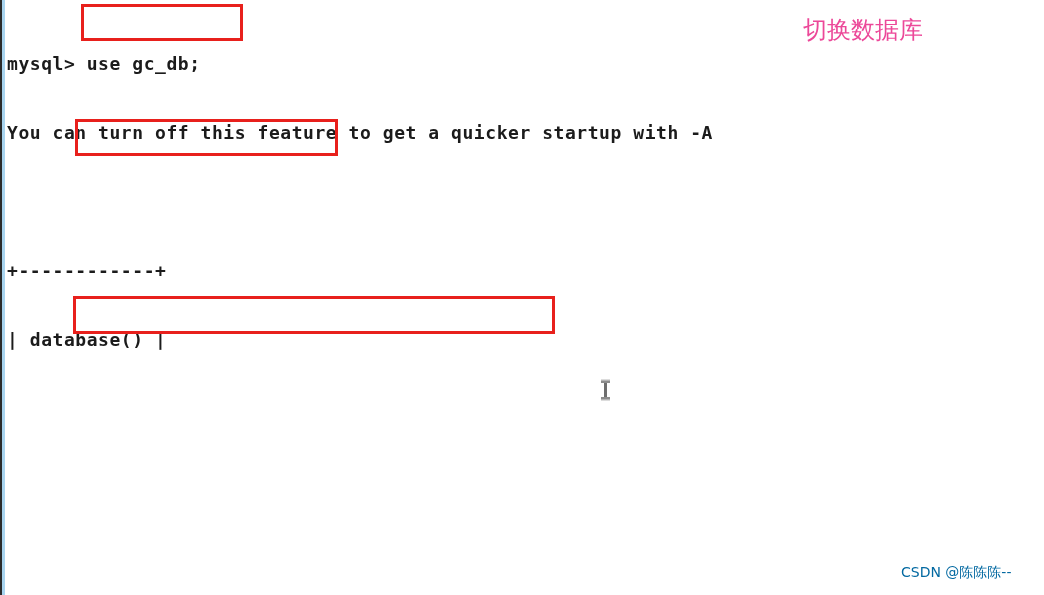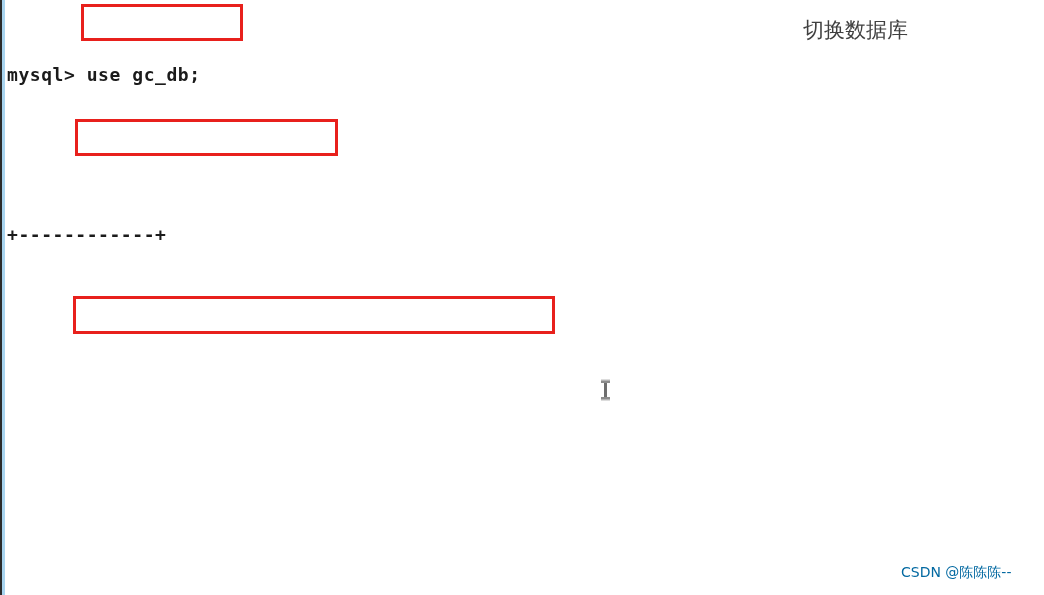--- a/index.html
+++ b/index.html
@@ -46,21 +46,20 @@
     line-height: 23px;
     letter-spacing: 0.55px;
     color: #1b1b1b;
     white-space: pre;
     font-weight: 600;
     -webkit-font-smoothing: none;
   }
   #terminal .line {
     height: 23px;
     white-space: pre;
-    margin-top: 11px;
   }
   #terminal .line.blank {
     height: 23px;
   }
   
   .redbox {
     position: absolute;
     border: 3px solid #e8201c;
     box-sizing: border-box;
     background: transparent;
@@ -68,23 +67,23 @@
   }
   #redbox-use      { left: 81px;  top: 4px;   width: 162px; height: 37px; }
   #redbox-selectdb { left: 75px;  top: 119px; width: 263px; height: 37px; }
   #redbox-selectp  { left: 73px;  top: 296px; width: 482px; height: 38px; }
   
   #annotation {
     position: absolute;
     left: 803px;
     top: 17px;
     font-family: "DejaVu Sans", sans-serif;
-    font-size: 21px;
+    font-size: 24px;
     line-height: 26px;
-    color: #404040;
+    color: #ec4899;
     white-space: nowrap;
   }
   
   #watermark {
     position: absolute;
     left: 901px;
     top: 563px;
     font-family: "DejaVu Sans", sans-serif;
     font-size: 14px;
     line-height: 18px;
@@ -103,22 +102,24 @@
 </head>
 <body>
 
 <div id="screen">
 
   <div class="edge-dark"></div>
   <div class="edge-blue"></div>
 
   <div id="terminal">
     <div class="line">mysql&gt; use gc_db;</div>
+    <div class="line">You can turn off this feature to get a quicker startup with -A</div>
     <div class="line blank"></div>
     <div class="line">+------------+</div>
+    <div class="line">| database() |</div>
     
     
     
     
     
     
     
     
     
     

